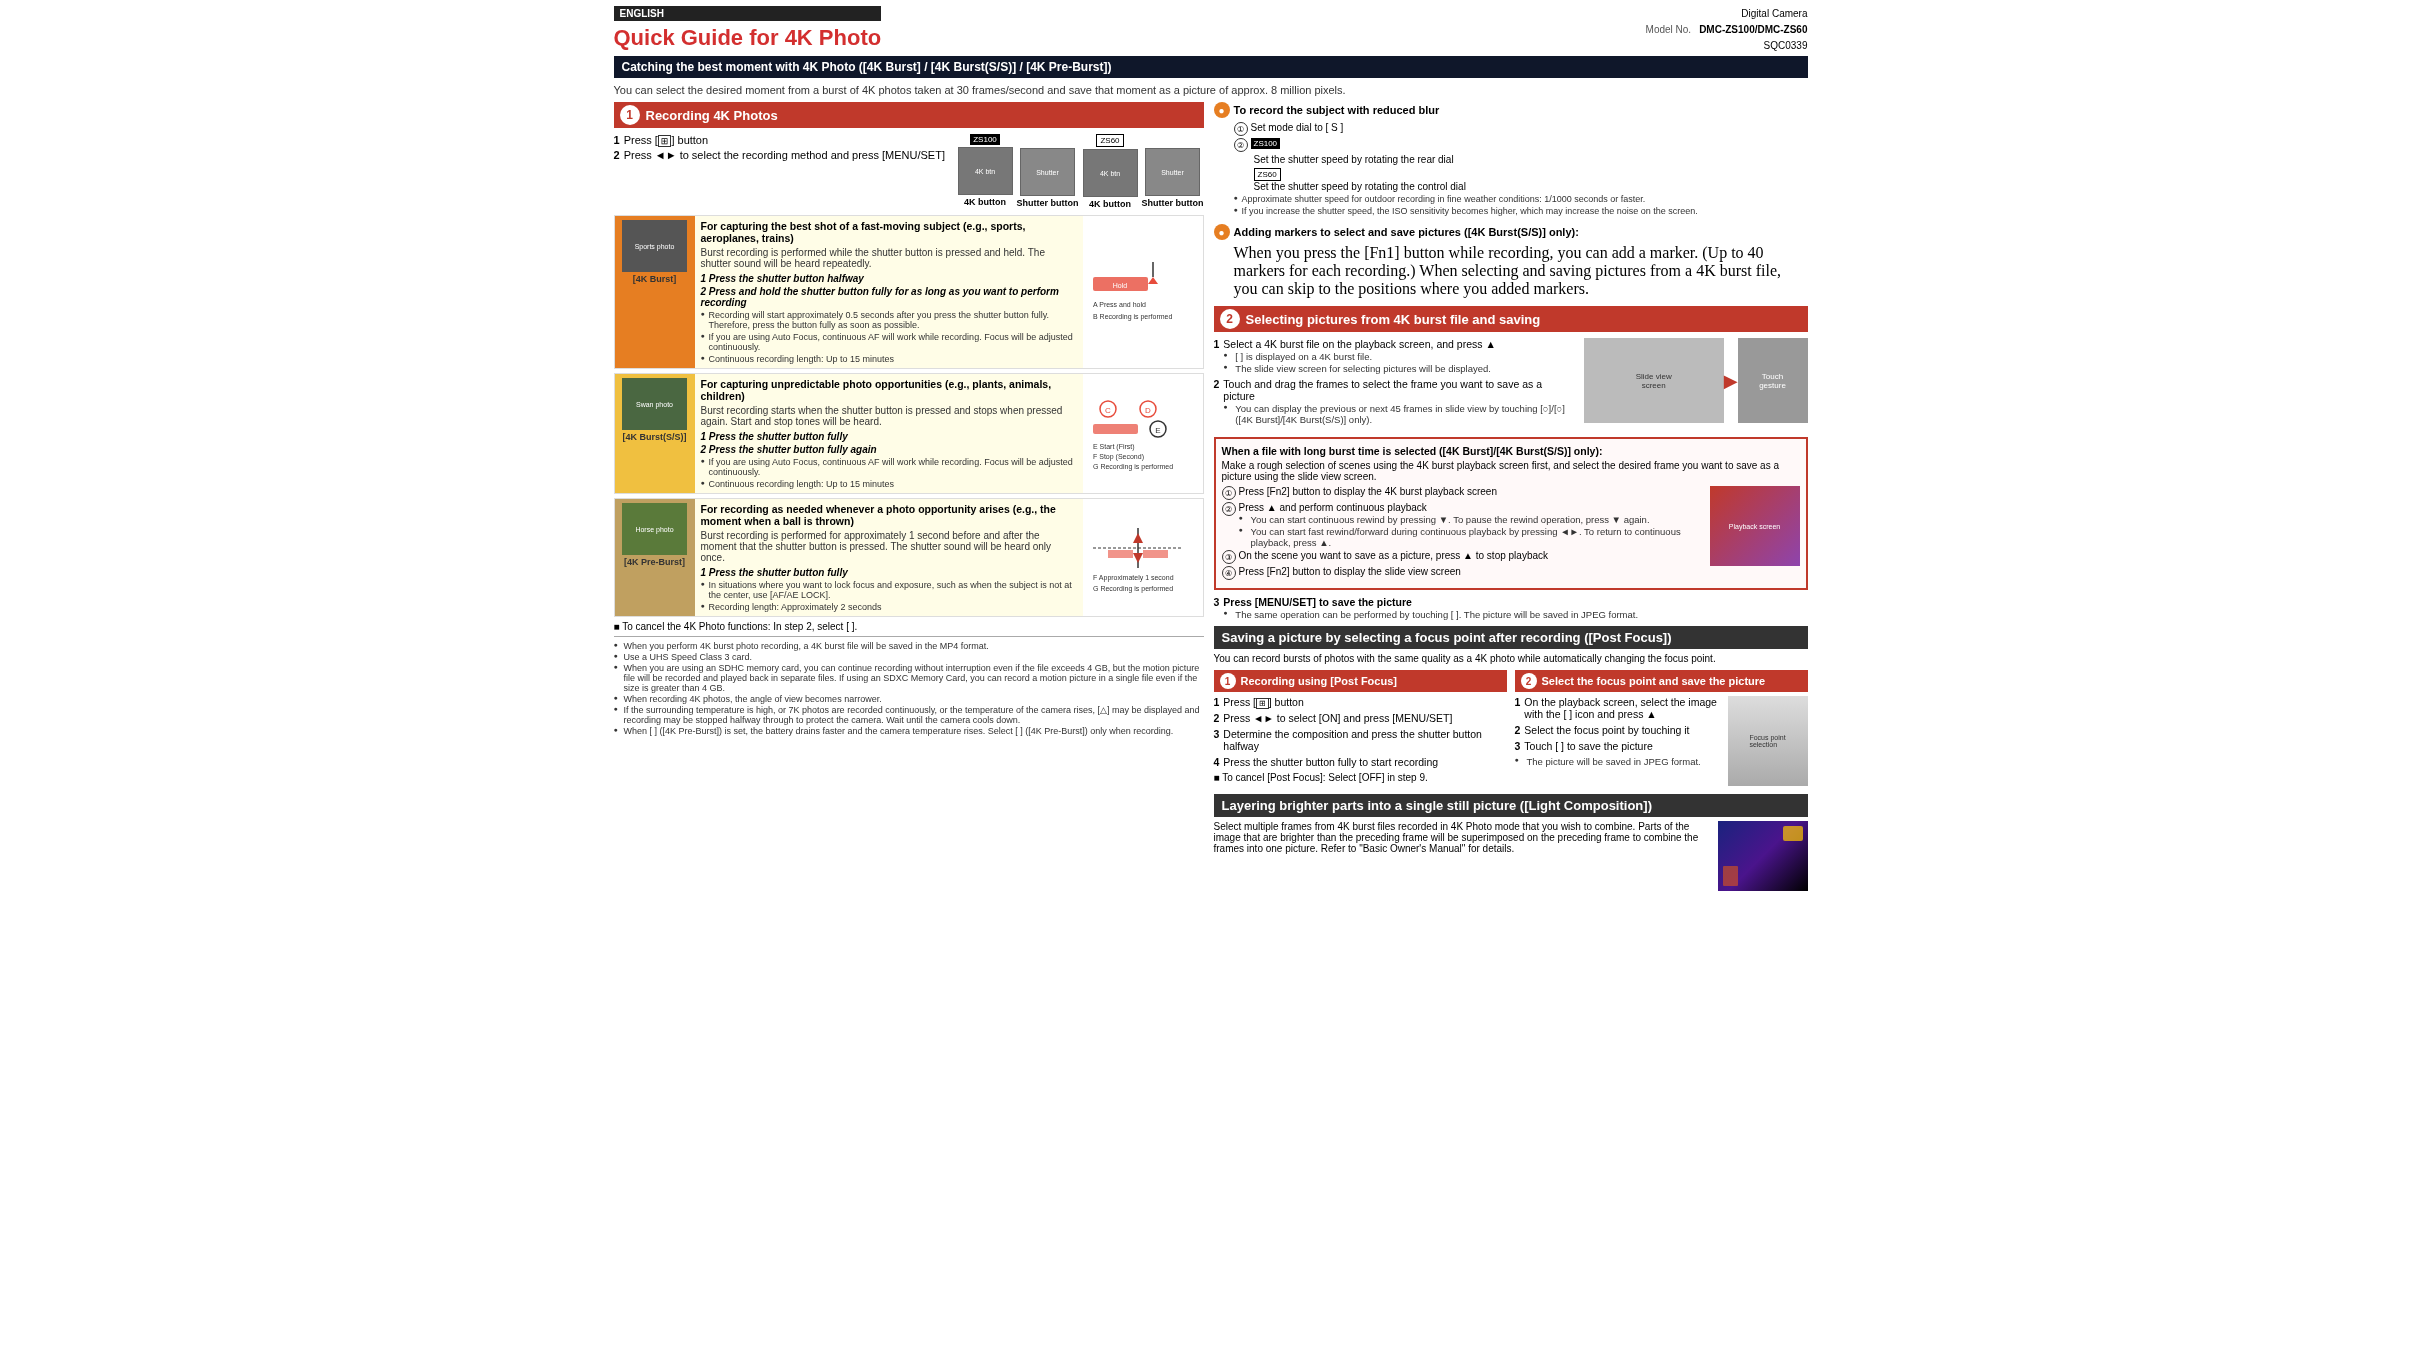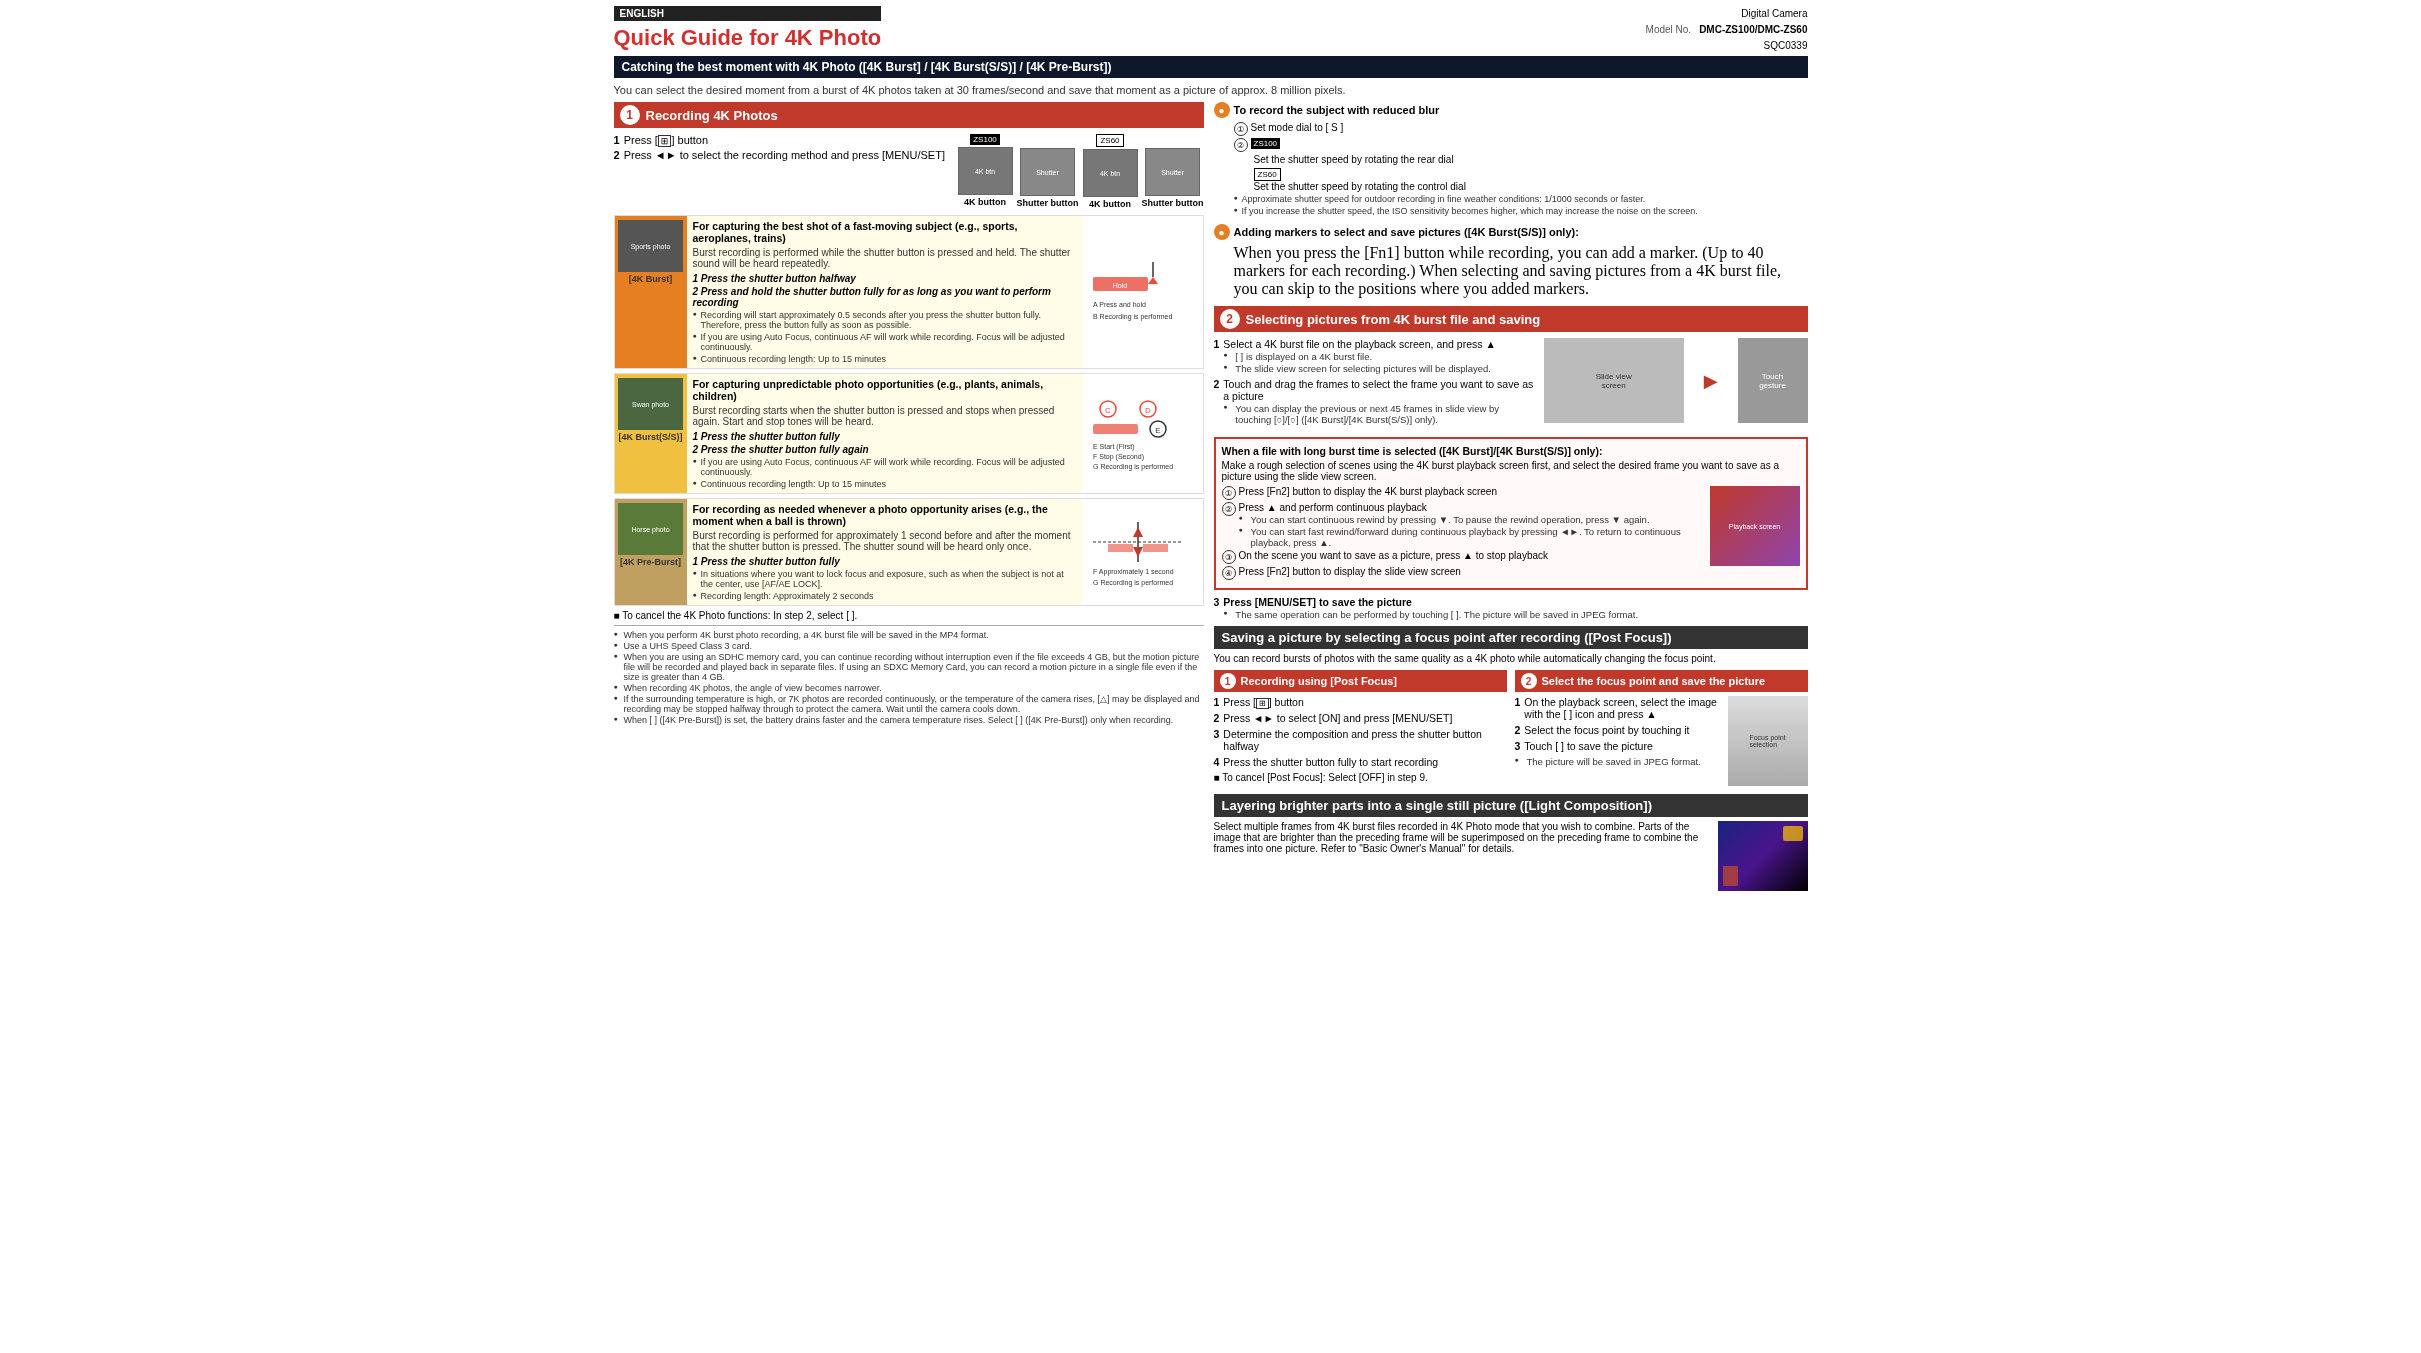--- a/index.html
+++ b/index.html
@@ -107,21 +107,21 @@
       font-weight: bold;
       margin-right: 4px;
       flex-shrink: 0;
     }
     .burst-row {
       display: flex;
       border: 1px solid #ddd;
       margin-bottom: 4px;
     }
     .burst-icon-cell {
-      width: 72px;
+      width: 80px;
       flex-shrink: 0;
       display: flex;
       flex-direction: column;
       align-items: center;
       justify-content: flex-start;
       padding: 4px;
       background: #f5a623;
     }
     .burst-icon {
       width: 60px;
@@ -298,21 +298,21 @@
     }
     .note-item::before {
       content: '●';
       position: absolute;
       left: 0;
       font-size: 7px;
     }
     
     .images-row {
       display: flex;
-      gap: 20px;
+      gap: 0;
       align-items: center;
       margin-bottom: 6px;
     }
     .image-placeholder {
       background: #bbb;
       display: flex;
       align-items: center;
       justify-content: center;
       color: #fff;
       font-size: 8px;

